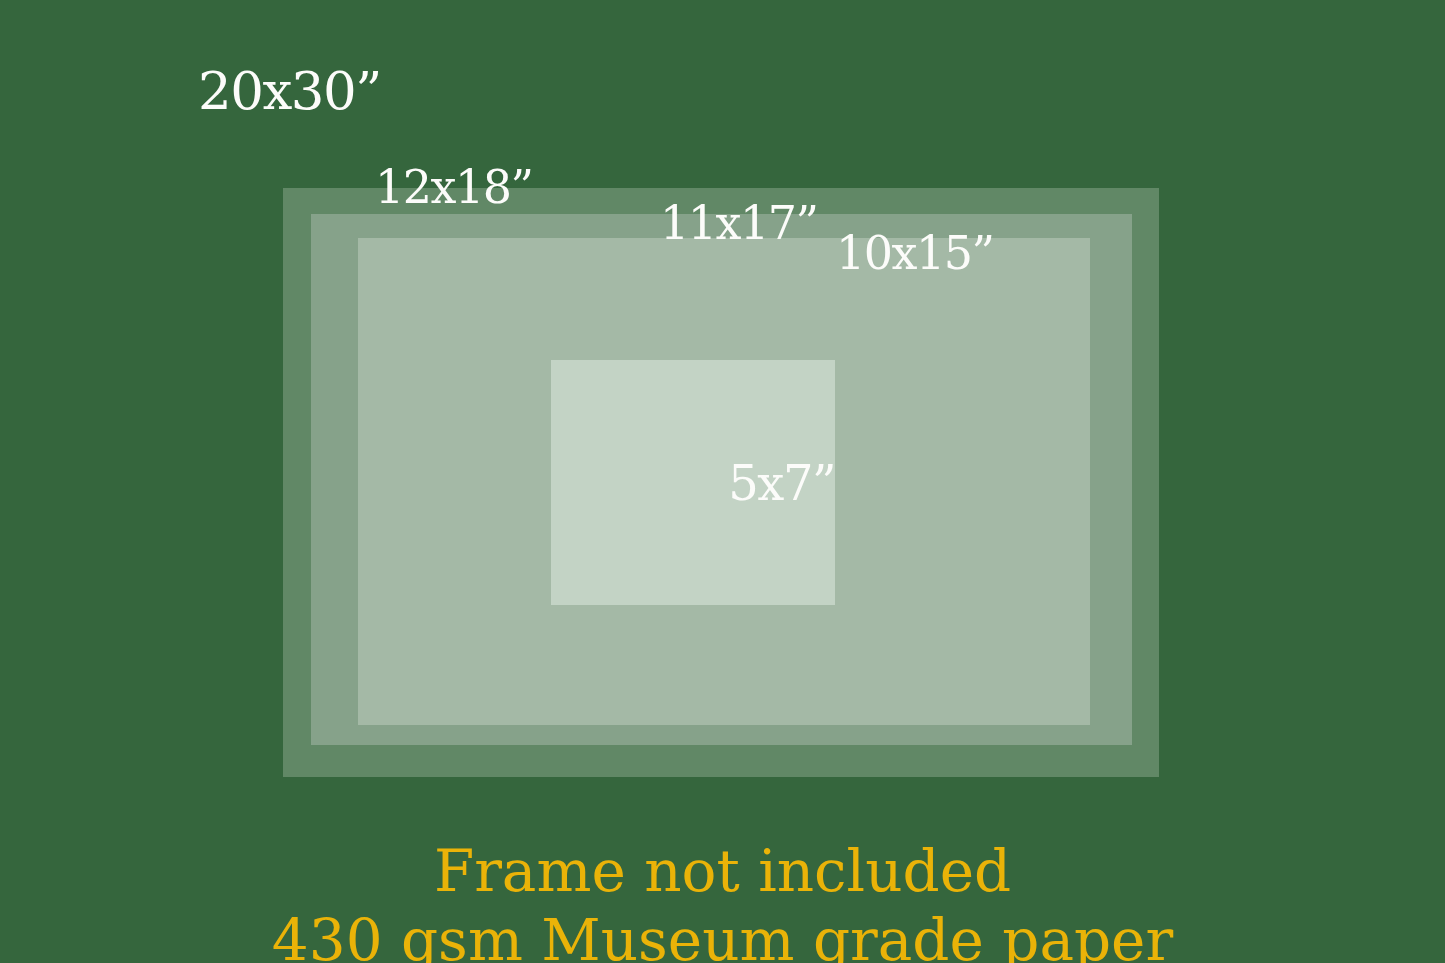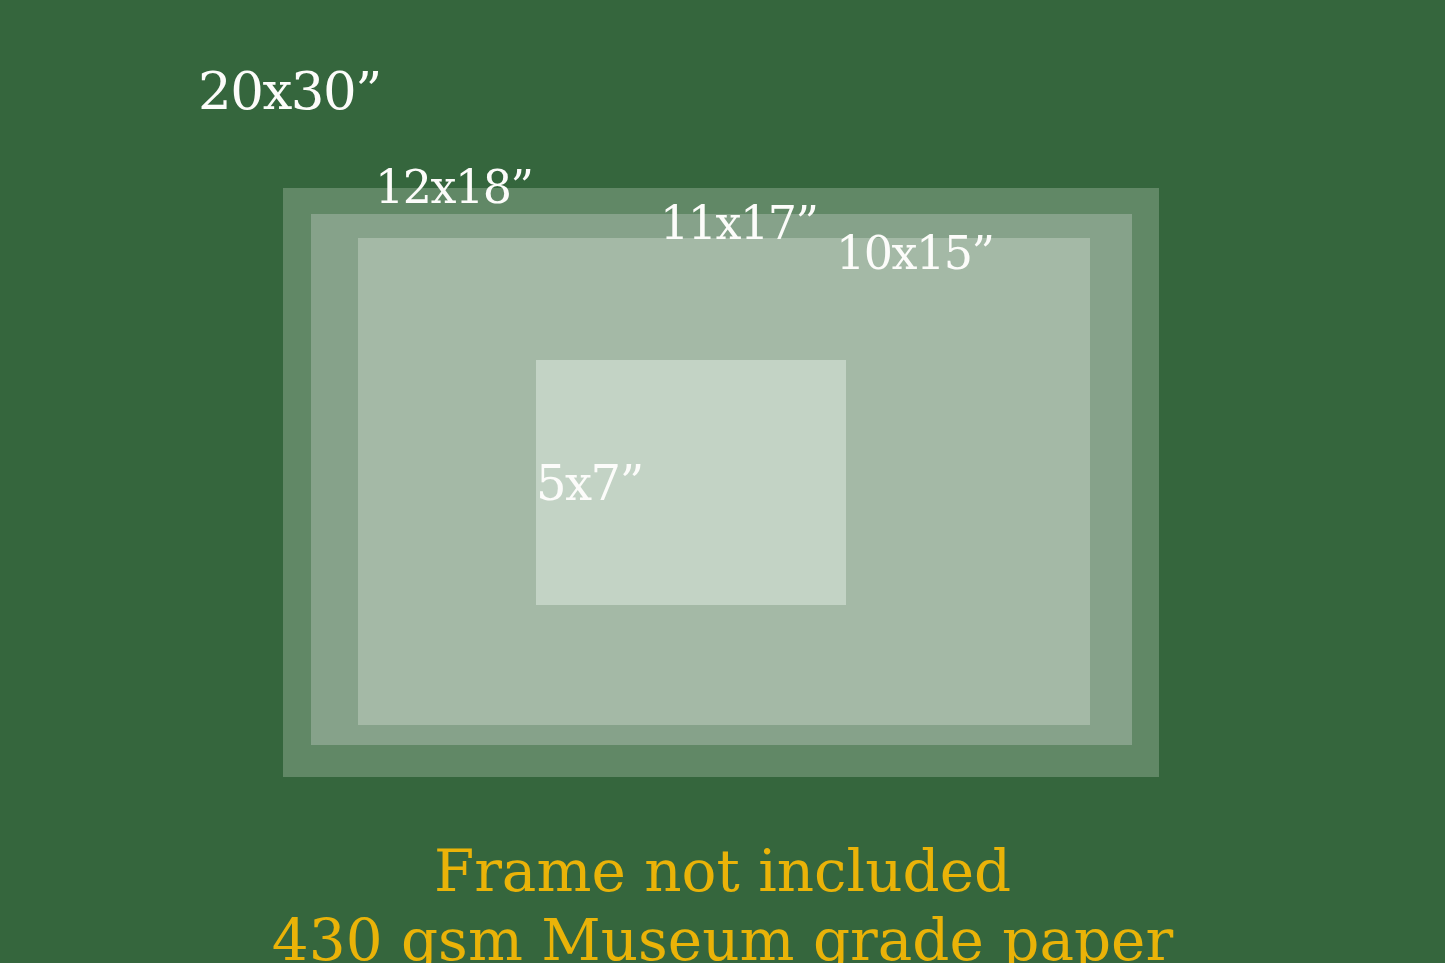--- a/index.html
+++ b/index.html
@@ -7,22 +7,22 @@
     position: relative;
     width: 1445px;
     height: 963px;
     overflow: hidden;
     font-family: "DejaVu Serif", "Liberation Serif", serif;
   }
   .rect { position: absolute; }
   .r-12x18 { left: 283px; top: 188px; width: 876px; height: 589px; }
   .r-11x17 { left: 311px; top: 214px; width: 821px; height: 531px; }
   .r-10x15 { left: 358px; top: 238px; width: 732px; height: 487px; }
-  .r-5x7   { left: 536px; top: 360px; width: 310px; height: 245px;
-             display: flex; align-items: center; justify-content: flex-start; }
+  .r-5x7   { left: 551px; top: 360px; width: 284px; height: 245px;
+             display: flex; align-items: center; justify-content: flex-end; }
   .size-label {
     position: absolute;
     color: #FCFCFA;
     line-height: 1;
     letter-spacing: -1.5px;
     white-space: nowrap;
     z-index: 5;
   }
   .l-20x30 { left: 152px; top: 64px;  font-size: 53px; margin-left: 46px; }
   .l-12x18 { left: 375px; top: 164px; font-size: 46px; }

